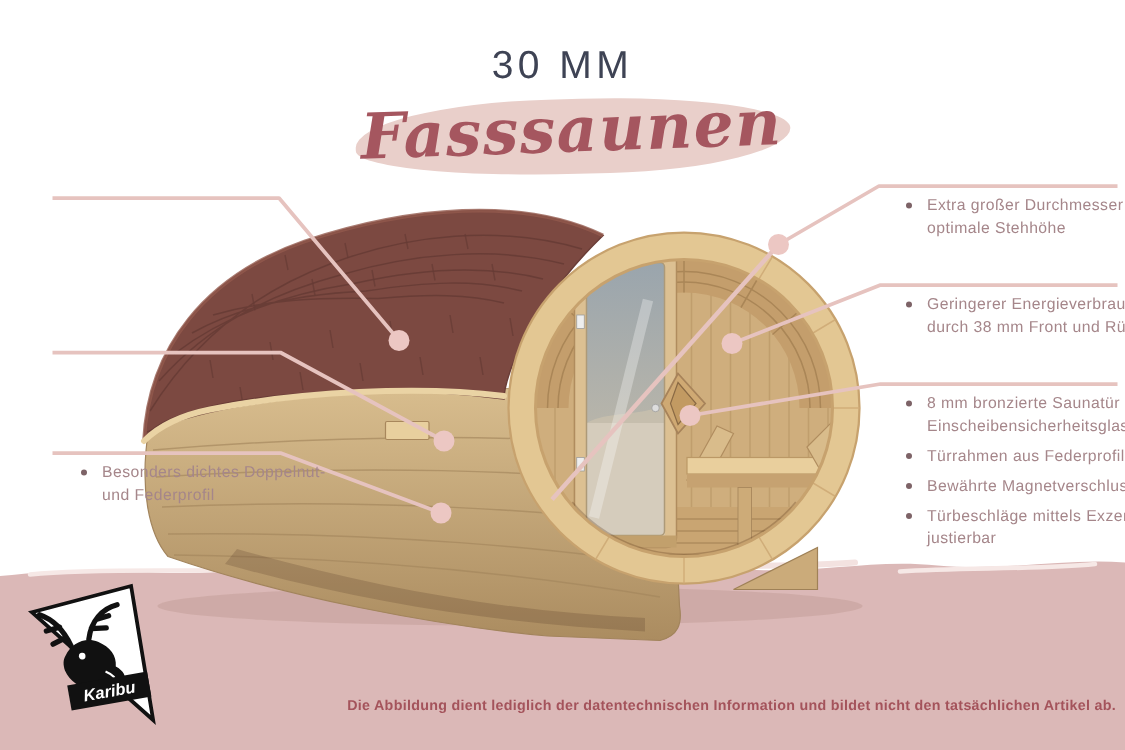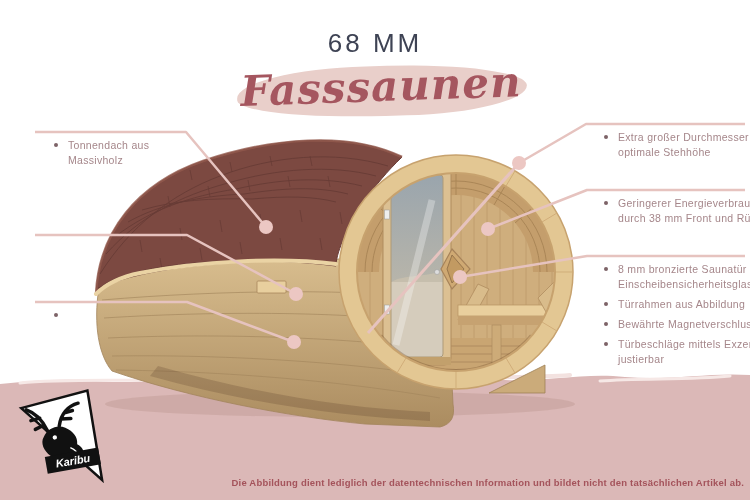--- a/index.html
+++ b/index.html
@@ -23,21 +23,21 @@
   .co-text{white-space:pre;}
   .bullet{position:absolute;left:2px;top:5px;width:4px;height:4px;border-radius:50%;background:#7d6367;}
   .co-left{left:52px;width:180px;}
   .co-right{left:602px;width:148px;}
 
   
   .band-svg{position:absolute;left:0;top:0;z-index:1;}
   .sauna-svg{position:absolute;left:0;top:0;z-index:2;}
   .lines-svg{position:absolute;left:0;top:0;z-index:3;}
   .toplayer{z-index:4;}
-  .disclaimer{position:absolute;right:6px;bottom:12px;z-index:4;font-size:9.5px;font-weight:700;
+  .disclaimer{position:absolute;right:6px;bottom:24px;z-index:4;font-size:9.5px;font-weight:700;
     letter-spacing:.2px;color:#a4535b;}
   .karibu{position:absolute;left:8px;top:386px;z-index:4;}
 </style>
 </head>
 <body>
 
 <div class="stage">
 
   <svg class="band-svg" width="750" height="500" viewBox="0 0 750 500">
     <path d="M0,384 C30,381 60,378 95,381 C140,385 175,376 215,380 C260,385 300,375 345,380
@@ -160,43 +160,40 @@
       <circle cx="266" cy="227" r="7"></circle>
       <circle cx="296" cy="294" r="7"></circle>
       <circle cx="294" cy="342" r="7"></circle>
       <circle cx="519" cy="163" r="7"></circle>
       <circle cx="488" cy="229" r="7"></circle>
       <circle cx="460" cy="277" r="7"></circle>
     </g>
   </svg>
 
   <div class="brush abs toplayer"></div>
-  <div class="size-label abs toplayer">68 MM</div>
+  <div class="size-label abs toplayer">30 MM</div>
   <div class="script-title abs toplayer">Fasssaunen</div>
 
-  <div class="callout co-left toplayer abs" style="top:138px">
-    <div class="co-item"><span class="bullet"></span><span class="co-text">Tonnendach aus
-Massivholz</span></div>
-  </div>
   <div class="callout co-left toplayer abs" style="top:308px">
-    <div class="co-item"><span class="bullet"></span></div>
+    <div class="co-item"><span class="bullet"></span><span class="co-text">Besonders dichtes Doppelnut-
+und Federprofil</span></div>
   </div>
 
   <div class="callout co-right toplayer abs" style="top:130px">
     <div class="co-item"><span class="bullet"></span><span class="co-text">Extra großer Durchmesser für eine
 optimale Stehhöhe</span></div>
   </div>
   <div class="callout co-right toplayer abs" style="top:196px">
     <div class="co-item"><span class="bullet"></span><span class="co-text">Geringerer Energieverbrauch
 durch 38 mm Front und Rückwand</span></div>
   </div>
   <div class="callout co-right toplayer abs" style="top:262px">
     <div class="co-item"><span class="bullet"></span><span class="co-text">8 mm bronzierte Saunatür aus
 Einscheibensicherheitsglas</span></div>
-    <div class="co-item"><span class="bullet"></span><span class="co-text">Türrahmen aus Abbildung</span></div>
+    <div class="co-item"><span class="bullet"></span><span class="co-text">Türrahmen aus Federprofil</span></div>
     <div class="co-item"><span class="bullet"></span><span class="co-text">Bewährte Magnetverschlusstechnik</span></div>
     <div class="co-item"><span class="bullet"></span><span class="co-text">Türbeschläge mittels Exzenter
 justierbar</span></div>
   </div>
 
   <svg class="karibu" width="115" height="112" viewBox="0 0 115 112">
     <g transform="rotate(-3 55 55)">
       <polygon points="15,20 82,6 92,96" fill="#ffffff" stroke="#111111" stroke-width="2.5"></polygon>
       <g>
         <path d="M40,44 C36,34 30,26 20,22 M33,31 L24,33 M37,38 L28,42" fill="none" stroke="#111111" stroke-width="3.5" stroke-linecap="round"></path>

